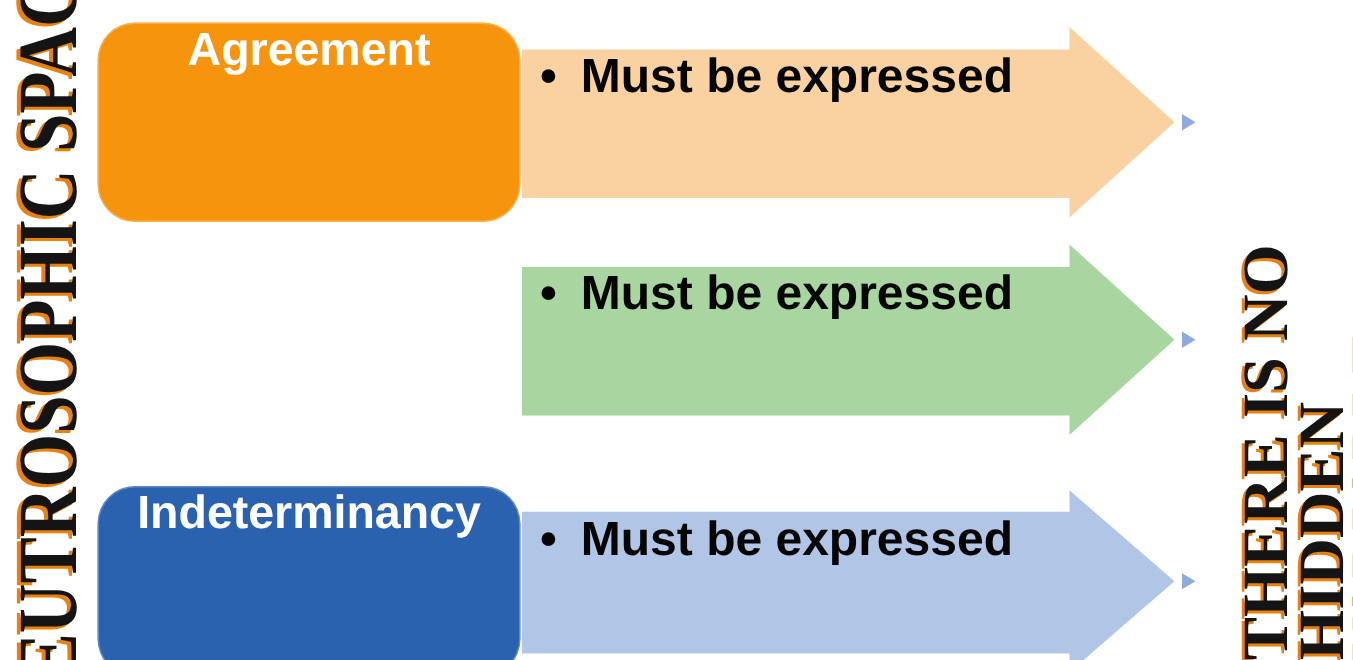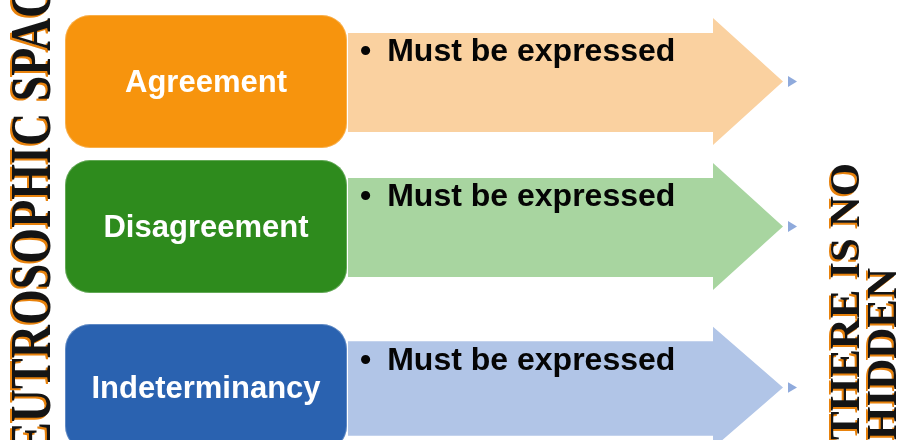--- a/index.html
+++ b/index.html
@@ -26,21 +26,21 @@
     font-size:43px;line-height:37px;white-space:pre-line;text-align:left;
   }
   
   .row{position:absolute;left:0;width:902px;}
   .row-0{top:15px;height:133px;}
   .row-1{top:160px;height:133px;}
   .row-2{top:324px;height:127px;}
   .box{
     position:absolute;left:65px;top:0;width:282px;height:100%;
     background:var(--box,#ccc);border-radius:25px;
-    display:flex;align-items:center;justify-content:center;
+    display:flex;justify-content:center;
     box-shadow:inset 0 0 0 1px rgba(255,255,255,.25);
   }
   .box-label{color:#ffffff;font-weight:bold;font-size:31px;letter-spacing:0;}
   .arrow-svg{
     position:absolute;left:348px;top:0;width:450px;height:100%;
     color:var(--arrow,#eee);display:block;
   }
   .arrow-text{
     position:absolute;left:360px;top:16px;height:38px;
     display:flex;align-items:center;
@@ -72,23 +72,20 @@
       <span class="bullet">•</span>
       <span>Must be expressed</span>
     </div>
   </div>
 
   <div class="row row-1" style="--box: #2e8b1d; --arrow: #a8d5a0;">
     <svg class="arrow-svg" viewBox="0 0 450 133" preserveAspectRatio="none">
       <polygon fill="currentColor" points="0,18 365,18 365,3 435,66.5 365,130 365,117 0,117"></polygon>
       <polygon fill="var(--marker,#8faadc)" points="440,61 449,66.5 440,72"></polygon>
     </svg>
-    <div class="box">
-      <span class="box-label">Disagreement</span>
-    </div>
     <div class="arrow-text">
       <span class="bullet">•</span>
       <span>Must be expressed</span>
     </div>
   </div>
 
   <div class="row row-2" style="--box: #2a62b0; --arrow: #b1c5e7;">
     <svg class="arrow-svg" viewBox="0 0 450 133" preserveAspectRatio="none">
       <polygon fill="currentColor" points="0,18 365,18 365,3 435,66.5 365,130 365,117 0,117"></polygon>
       <polygon fill="var(--marker,#8faadc)" points="440,61 449,66.5 440,72"></polygon>

